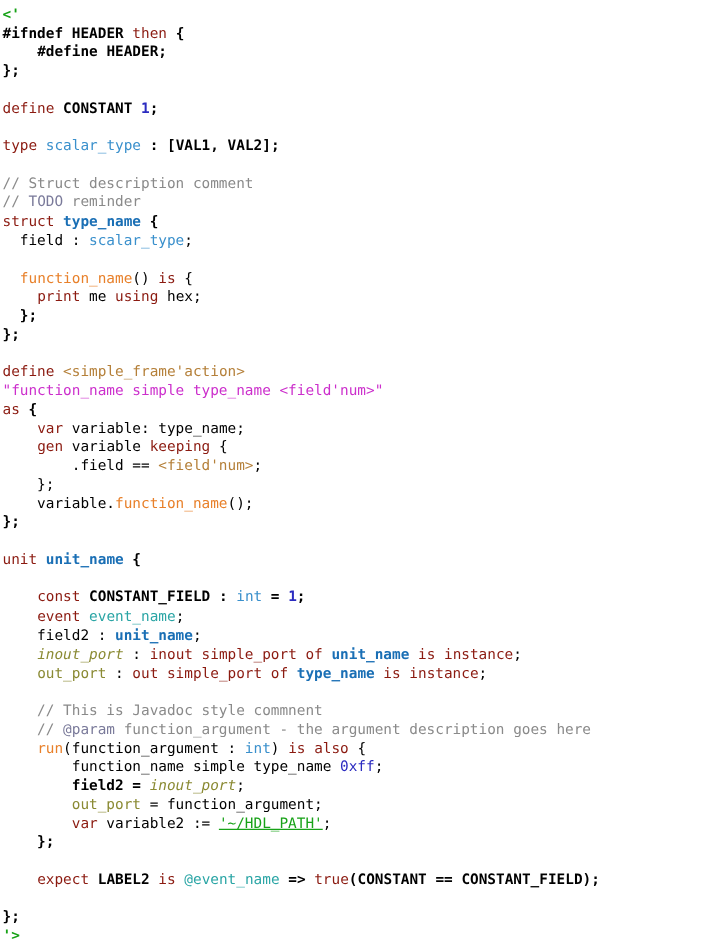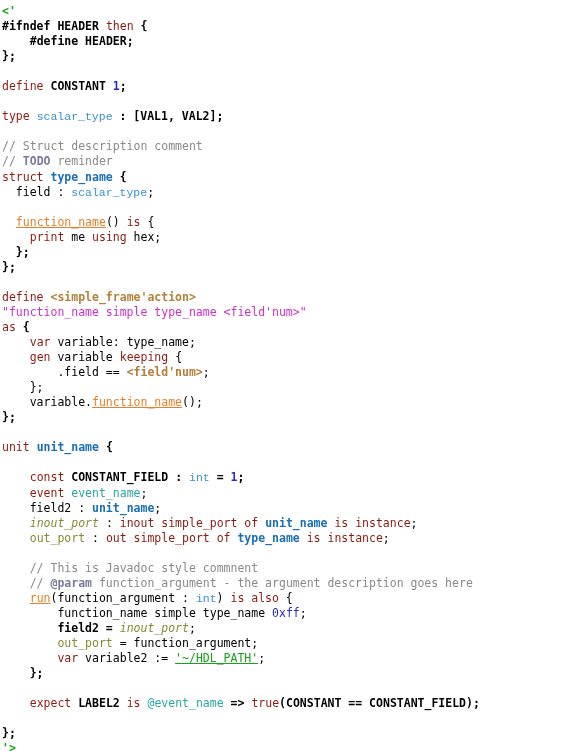--- a/index.html
+++ b/index.html
@@ -20,31 +20,31 @@
     line-height: 15.05px;
     white-space: pre;
     color: #000000;
     letter-spacing: 0px;
   }
   .ln { display: block; min-height: 15.05px; }
   
   .t-plain    { color: #000000; }
   .t-kw       { color: #8b1a10; font-weight: normal; }
   .t-ident-b  { color: #000000; font-weight: bold; }
-  .t-type     { color: #3a90cc; font-family: Liberation Mono, monospace; }
+  .t-type     { color: #3a90cc; }
   .t-type-b   { color: #1a6fb5; font-weight: bold; }
   .t-num      { color: #2b2bc0; }
   .t-num-b    { color: #2b2bc0; font-weight: bold; }
   .t-comment  { color: #8a8a8a; }
-  .t-tag      { color: #7a7a9a; font-style: normal; font-weight: bold; }
-  .t-func     { color: #e8802a; text-decoration: underline; }
+  .t-tag      { color: #7a7a9a; font-style: normal; font-weight: normal; }
+  .t-func     { color: #e8802a; }
   .t-macro    { color: #17a217; font-weight: bold; }
   .t-str      { color: #17a217; text-decoration: underline; }
   .t-magenta  { color: #cc2fcc; }
-  .t-tan      { color: #b5803a; font-weight: bold; }
+  .t-tan      { color: #b5803a; font-weight: normal; }
   .t-olive    { color: #8a8a33; text-align: right; }
   .t-olive-i  { color: #8a8a33; font-style: italic; }
   .t-teal     { color: #2aa5a5; }
 </style>
 </head>
 <body>
 
 <div id="code-view"><span class="ln"><span class="t-macro">&lt;'</span></span><span class="ln"><span class="t-ident-b">#ifndef</span><span class="t-plain"> </span><span class="t-ident-b">HEADER</span><span class="t-plain"> </span><span class="t-kw">then</span><span class="t-plain"> </span><span class="t-ident-b">{</span></span><span class="ln"><span class="t-plain">    </span><span class="t-ident-b">#define</span><span class="t-plain"> </span><span class="t-ident-b">HEADER</span><span class="t-ident-b">;</span></span><span class="ln"><span class="t-ident-b">};</span></span><span class="ln">&nbsp;</span><span class="ln"><span class="t-kw">define</span><span class="t-plain"> </span><span class="t-ident-b">CONSTANT</span><span class="t-plain"> </span><span class="t-num-b">1</span><span class="t-ident-b">;</span></span><span class="ln">&nbsp;</span><span class="ln"><span class="t-kw">type</span><span class="t-plain"> </span><span class="t-type">scalar_type</span><span class="t-ident-b"> : [</span><span class="t-ident-b">VAL1</span><span class="t-ident-b">, </span><span class="t-ident-b">VAL2</span><span class="t-ident-b">];</span></span><span class="ln">&nbsp;</span><span class="ln"><span class="t-comment">// Struct description comment</span></span><span class="ln"><span class="t-comment">// </span><span class="t-tag">TODO</span><span class="t-comment"> reminder</span></span><span class="ln"><span class="t-kw">struct</span><span class="t-plain"> </span><span class="t-type-b">type_name</span><span class="t-ident-b"> {</span></span><span class="ln"><span class="t-plain">  field : </span><span class="t-type">scalar_type</span><span class="t-plain">;</span></span><span class="ln">&nbsp;</span><span class="ln"><span class="t-plain">  </span><span class="t-func">function_name</span><span class="t-plain">() </span><span class="t-kw">is</span><span class="t-plain"> {</span></span><span class="ln"><span class="t-plain">    </span><span class="t-kw">print</span><span class="t-plain"> me </span><span class="t-kw">using</span><span class="t-plain"> hex;</span></span><span class="ln"><span class="t-ident-b">  };</span></span><span class="ln"><span class="t-ident-b">};</span></span><span class="ln">&nbsp;</span><span class="ln"><span class="t-kw">define</span><span class="t-plain"> </span><span class="t-tan">&lt;simple_frame'action&gt;</span></span><span class="ln"><span class="t-magenta">"function_name simple type_name &lt;field'num&gt;"</span></span><span class="ln"><span class="t-kw">as</span><span class="t-ident-b"> {</span></span><span class="ln"><span class="t-plain">    </span><span class="t-kw">var</span><span class="t-plain"> variable: type_name;</span></span><span class="ln"><span class="t-plain">    </span><span class="t-kw">gen</span><span class="t-plain"> variable </span><span class="t-kw">keeping</span><span class="t-plain"> {</span></span><span class="ln"><span class="t-plain">        .field == </span><span class="t-tan">&lt;field'num&gt;</span><span class="t-plain">;</span></span><span class="ln"><span class="t-plain">    };</span></span><span class="ln"><span class="t-plain">    variable.</span><span class="t-func">function_name</span><span class="t-plain">();</span></span><span class="ln"><span class="t-ident-b">};</span></span><span class="ln">&nbsp;</span><span class="ln"><span class="t-kw">unit</span><span class="t-plain"> </span><span class="t-type-b">unit_name</span><span class="t-ident-b"> {</span></span><span class="ln">&nbsp;</span><span class="ln"><span class="t-plain">    </span><span class="t-kw">const</span><span class="t-plain"> </span><span class="t-ident-b">CONSTANT_FIELD</span><span class="t-ident-b"> : </span><span class="t-type">int</span><span class="t-ident-b"> = </span><span class="t-num-b">1</span><span class="t-ident-b">;</span></span><span class="ln"><span class="t-plain">    </span><span class="t-kw">event</span><span class="t-plain"> </span><span class="t-teal">event_name</span><span class="t-plain">;</span></span><span class="ln"><span class="t-plain">    field2 : </span><span class="t-type-b">unit_name</span><span class="t-plain">;</span></span><span class="ln"><span class="t-plain">    </span><span class="t-olive-i">inout_port</span><span class="t-plain"> : </span><span class="t-kw">inout simple_port of</span><span class="t-plain"> </span><span class="t-type-b">unit_name</span><span class="t-plain"> </span><span class="t-kw">is instance</span><span class="t-plain">;</span></span><span class="ln"><span class="t-plain">    </span><span class="t-olive">out_port</span><span class="t-plain"> : </span><span class="t-kw">out simple_port of</span><span class="t-plain"> </span><span class="t-type-b">type_name</span><span class="t-plain"> </span><span class="t-kw">is instance</span><span class="t-plain">;</span></span><span class="ln">&nbsp;</span><span class="ln"><span class="t-comment">    // This is Javadoc style commnent</span></span><span class="ln"><span class="t-comment">    // </span><span class="t-tag">@param</span><span class="t-comment"> function_argument - the argument description goes here</span></span><span class="ln"><span class="t-plain">    </span><span class="t-func">run</span><span class="t-plain">(function_argument : </span><span class="t-type">int</span><span class="t-plain">) </span><span class="t-kw">is also</span><span class="t-plain"> {</span></span><span class="ln"><span class="t-plain">        function_name simple type_name </span><span class="t-num">0xff</span><span class="t-plain">;</span></span><span class="ln"><span class="t-ident-b">        field2 = </span><span class="t-olive-i">inout_port</span><span class="t-plain">;</span></span><span class="ln"><span class="t-plain">        </span><span class="t-olive">out_port</span><span class="t-plain"> = function_argument;</span></span><span class="ln"><span class="t-plain">        </span><span class="t-kw">var</span><span class="t-plain"> variable2 := </span><span class="t-str">'~/HDL_PATH'</span><span class="t-plain">;</span></span><span class="ln"><span class="t-ident-b">    };</span></span><span class="ln">&nbsp;</span><span class="ln"><span class="t-plain">    </span><span class="t-kw">expect</span><span class="t-plain"> </span><span class="t-ident-b">LABEL2</span><span class="t-plain"> </span><span class="t-kw">is</span><span class="t-plain"> </span><span class="t-teal">@event_name</span><span class="t-plain"> </span><span class="t-ident-b">=&gt;</span><span class="t-plain"> </span><span class="t-kw">true</span><span class="t-ident-b">(</span><span class="t-ident-b">CONSTANT</span><span class="t-ident-b"> == </span><span class="t-ident-b">CONSTANT_FIELD</span><span class="t-ident-b">);</span></span><span class="ln">&nbsp;</span><span class="ln"><span class="t-ident-b">};</span></span><span class="ln"><span class="t-macro">'&gt;</span></span></div>
 
 </body></html>

